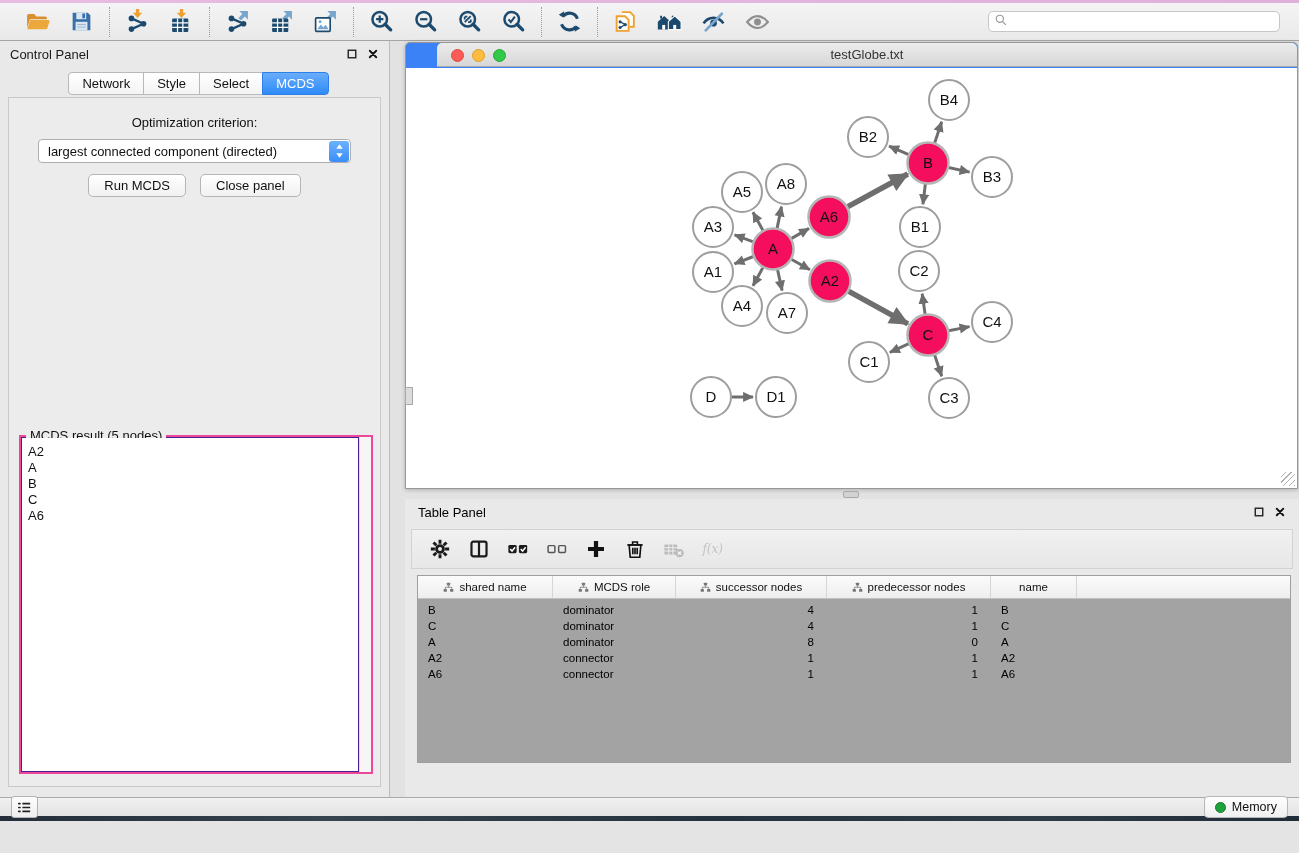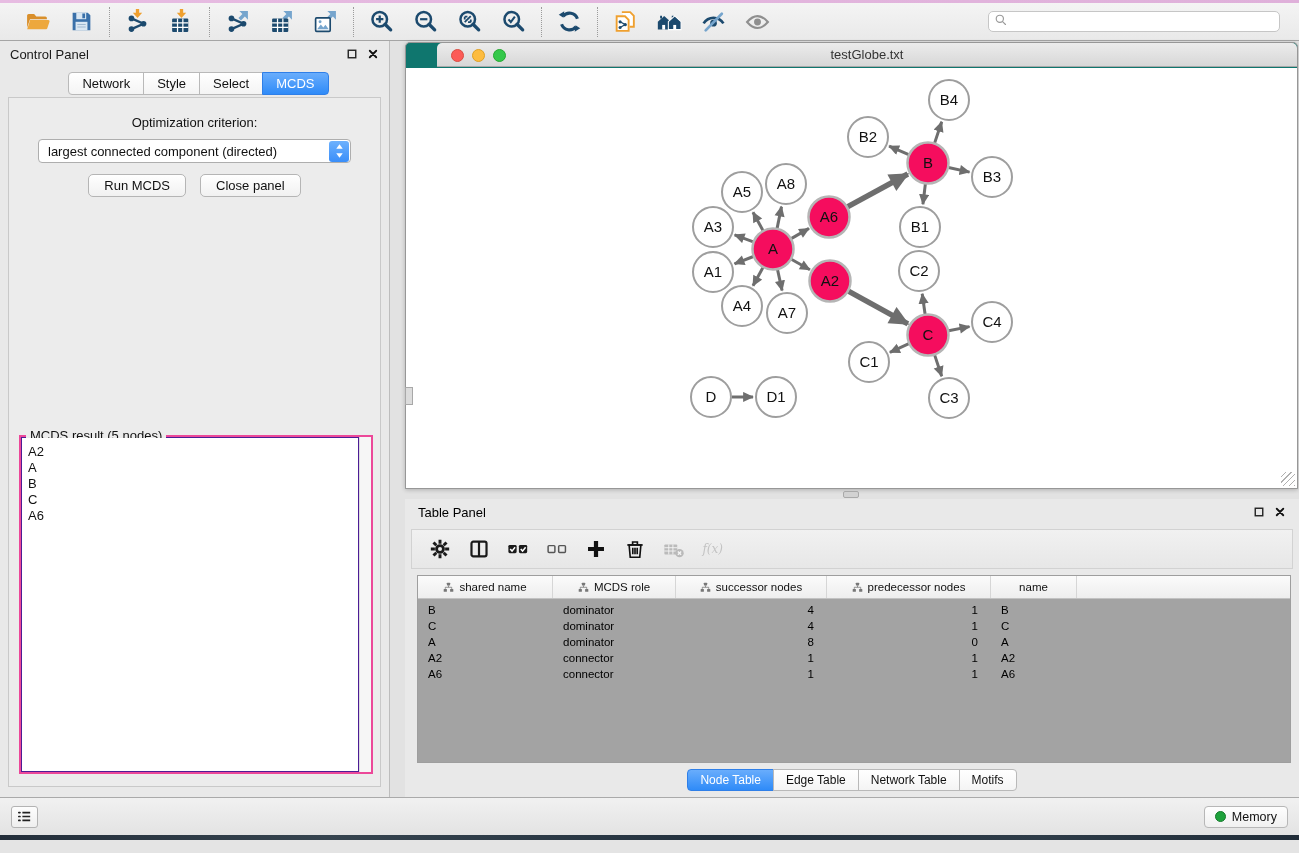--- a/index.html
+++ b/index.html
@@ -50,21 +50,21 @@
   .dd-stepper svg { width:11px; height:18px; }
   .cp-buttons { display:flex; justify-content:center; gap:14px; margin-top:11px; }
   .btn { font-size:13px; padding:3px 15px; background:linear-gradient(#ffffff,#f1f1f1); border:1px solid #b5b5b5; border-radius:5px; color:#111; cursor:pointer; }
   .result-group { position:absolute; left:10px; right:7px; top:337px; bottom:12px; border:2px solid #ec4899; background:#4c1d95; }
   .result-legend { position:absolute; top:-9px; left:5px; background:#ececec; padding:0 4px; font-size:13px; color:#111; }
   .result-list { position:absolute; left:1px; right:13px; top:1px; bottom:1px; background:#fff; padding:6px 0 0 6px; overflow:hidden; }
   .result-item { font-size:13px; line-height:16px; color:#111; cursor:default; }
   .result-scroll { position:absolute; right:0; top:0; bottom:0; width:12px; background:#f6f6f6; border-left:1px solid #ddd; }
 
   
-  .network-window { position:absolute; left:405px; top:1px; width:893px; height:447px; background:#0f766e; border:1px solid #979797; border-radius:5px 5px 0 0; box-shadow:0 1px 4px rgba(0,0,0,.22);padding-left:31px; }
+  .network-window { position:absolute; left:405px; top:1px; width:893px; height:447px; background:#3b82f6; border:1px solid #979797; border-radius:5px 5px 0 0; box-shadow:0 1px 4px rgba(0,0,0,.22);padding-left:31px; }
   .nw-titlebar { position:relative; height:24px; background:linear-gradient(#ececec,#d7d7d7); border-bottom:1px solid #a8a8a8; border-radius:5px 5px 0 0; display:flex; align-items:center; justify-content:center; }
   .nw-titlebar .title { font-size:13px; color:#333; }
   .nw-titlebar .tl-group { left:14px; top:6px; }
   .nw-canvas { position:absolute; left:0; right:0; top:25px; bottom:0; background:#fff; overflow:hidden; }
   .node-label { font-family:"Liberation Sans",sans-serif; font-size:15px; }
   .birdseye-tab { position:absolute; left:-1px; top:344px; width:8px; height:18px; background:#dcdcdc; border:1px solid #a8a8a8; }
   .resize-grip { position:absolute; right:2px; bottom:2px; width:14px; height:14px; background:repeating-linear-gradient(135deg,transparent 0 3px,#b0b0b0 3px 4px); cursor:nwse-resize; }
   .divider-handle { position:absolute; left:843px; top:450px; width:16px; height:7px; background:#d2d2d2; border:1px solid #a9a9a9; border-radius:2px; cursor:row-resize; }
 
   
@@ -82,21 +82,21 @@
   .trow { display:flex; height:16px; align-items:center; font-size:11.5px; color:#000; }
   .trow:first-of-type { margin-top:3px; }
   .td { display:flex; align-items:center; }
   .td.left { justify-content:flex-start; padding-left:10px; }
   .td.right { justify-content:flex-end; padding-right:13px; }
   .tp-tabs { position:absolute; left:0; right:0; bottom:6px; }
   .tp-tabs .seg-tab { font-size:12px; padding:3px 12px; }
   .tp-titlebar { height:26px; display:flex; align-items:center; padding:0 13px; }
 
   
-  .statusbar { position:relative; height:38px; background:linear-gradient(#f1f1f1,#e3e3e3); border-top:1px solid #aaa; display:flex; align-items:center; padding:0 11px;gap:48px; }
+  .statusbar { position:relative; height:19px; background:linear-gradient(#f1f1f1,#e3e3e3); border-top:1px solid #aaa; display:flex; align-items:center; padding:0 11px;gap:48px; }
   .sb-btn { width:27px; height:22px; background:linear-gradient(#fdfdfd,#efefef); border:1px solid #b3b3b3; border-radius:3px; display:flex; align-items:center; justify-content:center; cursor:pointer; }
   .sb-btn svg { width:17px; height:17px; }
   .memory-btn { margin-left:auto; height:22px; background:linear-gradient(#fefefe,#f0f0f0); border:1px solid #b7b7b7; border-radius:4px; display:flex; align-items:center; gap:6px; padding:0 10px; font-size:12.5px; color:#111; cursor:pointer; }
   .mem-dot { width:11px; height:11px; border-radius:50%; background:#1ea23c; border:1px solid #157a2c; }
   .strip-bottom { height:5px; background:linear-gradient(90deg,#232e3a,#36444f 25%,#24323f 55%,#2e3c48 80%,#202c38); }
 </style>
 </head>
 <body>
 
 <div class="app">
@@ -605,26 +605,20 @@
             </div>
             <div class="trow">
               <div class="td left" style="width: 135px;">A6</div>
               <div class="td left" style="width: 123px;">connector</div>
               <div class="td right" style="width: 151px;">1</div>
               <div class="td right" style="width: 164px;">1</div>
               <div class="td left" style="width: 86px;">A6</div>
             </div>
           </div>
       </div>
-      <div class="seg-tabs tp-tabs" id="tp-tabs">
-          <span class="seg-tab active">Node Table</span>
-          <span class="seg-tab">Edge Table</span>
-          <span class="seg-tab">Network Table</span>
-          <span class="seg-tab">Motifs</span>
-        </div>
     </div>
 
   </div>
 
   <div class="statusbar">
     <span class="sb-btn" id="sb-list">
         <svg viewBox="0 0 24 24" stroke="#222" stroke-width="2.4" fill="none">
           <path d="M4 6.5h1.6M4 12h1.6M4 17.5h1.6" stroke-linecap="round"></path>
           <path d="M9 6.5h11M9 12h11M9 17.5h11"></path>
         </svg>

